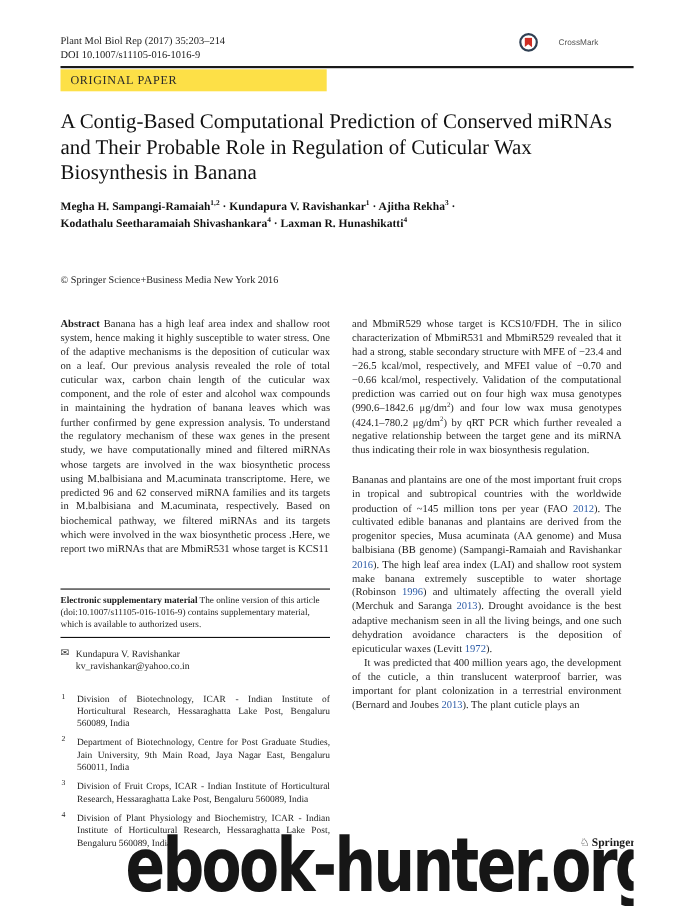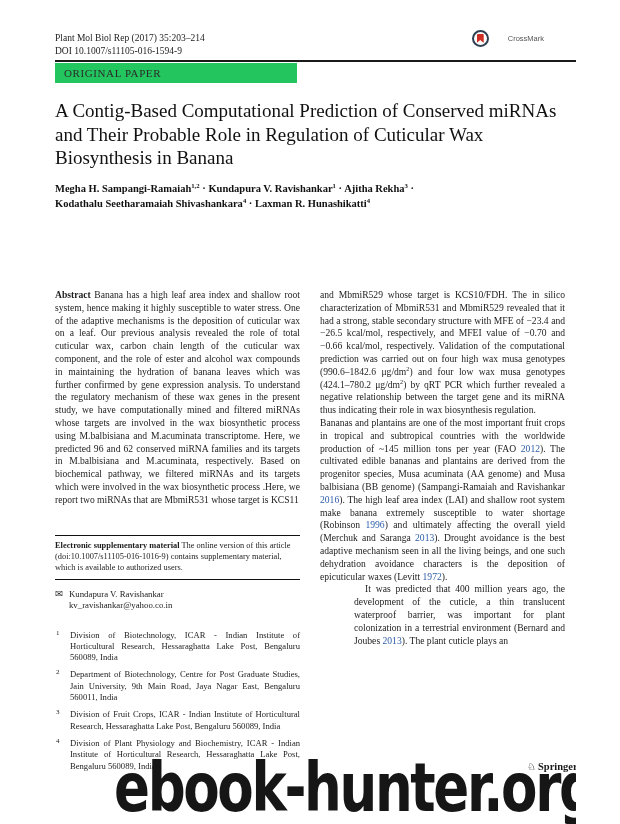--- a/index.html
+++ b/index.html
@@ -10,43 +10,43 @@
   
   .masthead{position:absolute;left:55px;top:32px;font-size:9.5px;line-height:12.5px;color:#222;}
   .crossmark{position:absolute;right:32px;top:30px;display:flex;align-items:center;gap:4px;cursor:pointer;}
   .cm-circle{width:17px;height:17px;border-radius:50%;border:2px solid #2f3f52;background:#fff;
     display:flex;align-items:center;justify-content:center;box-sizing:border-box;}
   .cm-ribbon{width:7px;height:9px;background:#cf2e24;border-radius:1px;
     clip-path:polygon(0 0,100% 0,100% 100%,50% 68%,0 100%);}
   .cm-label{font-family:"Liberation Sans",sans-serif;font-size:7.5px;color:#555;margin-left:15px;}
   .top-rule{position:absolute;left:55px;top:60px;width:536px;height:2px;background:#1a1a1a;}
   .section-badge{
-    position:absolute;left:55px;top:63px;width:242px;height:20px;background:#22c55e;
+    position:absolute;left:55px;top:63px;width:242px;height:20px;background:#fde047;
     font-size:11px;letter-spacing:.6px;color:#2a2a2a;display:flex;align-items:center;
     padding-left:9px;box-sizing:border-box;
   }
   
   .title{position:absolute;left:55px;top:99px;width:514px;margin:0;
     font-size:19px;line-height:23.5px;font-weight:normal;color:#111;}
   .authors{position:absolute;left:55px;top:181px;width:514px;
     font-size:10.5px;line-height:15px;font-weight:bold;color:#111;}
   .pubinfo{position:absolute;left:55px;top:249px;font-size:9.3px;line-height:12.3px;color:#222;}
   
   .columns{position:absolute;left:55px;top:289px;width:510px;display:flex;gap:20px;}
   .col{width:245px;}
   p{margin:0;}
   .body-text{font-size:9.6px;line-height:12.8px;text-align:justify;color:#1c1c1c;}
   .seg-b{font-weight:bold;}
   .seg-i{}
   .seg-link{color:#2e5da8;cursor:pointer;}
   .seg-sup{font-size:64%;vertical-align:super;line-height:0;}
   .keywords{margin-top:13px;}
   .sec-heading{margin:27px 0 0 0;font-size:11.5px;font-weight:bold;color:#111;}
-  .para-first{}
-  .indent{text-indent:11px;margin-left:34px;}
+  .para-first{margin-top:14px;}
+  .indent{text-indent:11px;}
   
   .esm{margin-top:28px;border-top:1px solid #111;border-bottom:1px solid #111;padding:4px 0 6px;}
   .esm-text{font-size:8.4px;line-height:11px;text-align:left;}
   .correspondence{margin-top:9px;display:flex;gap:6px;font-size:8.8px;line-height:11.5px;}
   .env{font-size:9.5px;color:#333;line-height:11.5px;}
   .email{color:#1c1c1c;}
   .affiliations{list-style:none;margin:18px 0 0 0;padding:0;font-size:8.6px;line-height:11.3px;}
   .affiliations li{position:relative;padding-left:15px;margin-bottom:6px;text-align:justify;}
   .aff-num{position:absolute;left:1px;top:-2px;font-size:7px;}
   
@@ -59,39 +59,40 @@
     color:#161616;transform:scaleX(0.78);transform-origin:left top;
   }
 </style>
 </head>
 <body>
 
 <div class="page">
 
   <div class="masthead">
     <div>Plant Mol Biol Rep (2017) 35:203–214</div>
-    <div>DOI 10.1007/s11105-016-1594-9</div>
+    <div>DOI 10.1007/s11105-016-1016-9</div>
   </div>
 
   <div class="crossmark">
     <span class="cm-circle">
         <span class="cm-ribbon"></span>
       </span>
     <span class="cm-label">CrossMark</span>
   </div>
 
   <div class="top-rule"></div>
 
   <div class="section-badge">ORIGINAL PAPER</div>
 
   <h1 class="title">A Contig-Based Computational Prediction of Conserved miRNAs and Their Probable Role in Regulation of Cuticular Wax Biosynthesis in Banana</h1>
 
   <div class="authors"><span>Megha H. Sampangi-Ramaiah</span><span class="seg-sup">1,2</span><span> · </span><span>Kundapura V. Ravishankar</span><span class="seg-sup">1</span><span> · </span><span>Ajitha Rekha</span><span class="seg-sup">3</span><span> ·</span><br><span>Kodathalu Seetharamaiah Shivashankara</span><span class="seg-sup">4</span><span> · </span><span>Laxman R. Hunashikatti</span><span class="seg-sup">4</span></div>
 
   <div class="pubinfo">
+    <div>© Springer Science+Business Media New York 2016</div>
   </div>
 
   <div class="columns">
 
     <div class="col">
       <p class="body-text"><span class="seg-b">Abstract</span><span>  Banana has a high leaf area index and shallow root system, hence making it highly susceptible to water stress. One of the adaptive mechanisms is the deposition of cuticular wax on a leaf. Our previous analysis revealed the role of total cuticular wax, carbon chain length of the cuticular wax component, and the role of ester and alcohol wax compounds in maintaining the hydration of banana leaves which was further confirmed by gene expression analysis. To understand the regulatory mechanism of these wax genes in the present study, we have computationally mined and filtered miRNAs whose targets are involved in the wax biosynthetic process using </span><span class="seg-i">M.balbisiana</span><span> and </span><span class="seg-i">M.acuminata</span><span> transcriptome. Here, we predicted 96 and 62 conserved miRNA families and its targets in </span><span class="seg-i">M.balbisiana</span><span> and </span><span class="seg-i">M.acuminata</span><span>, respectively. Based on biochemical pathway, we filtered miRNAs and its targets which were involved in the wax biosynthetic process .Here, we report two miRNAs that are MbmiR531 whose target is </span><span class="seg-i">KCS11</span></p>
 
       <div class="esm">
         <p class="esm-text"><span class="seg-b">Electronic supplementary material</span><span>  The online version of this article (doi:10.1007/s11105-016-1016-9) contains supplementary material, which is available to authorized users.</span></p>
       </div>

